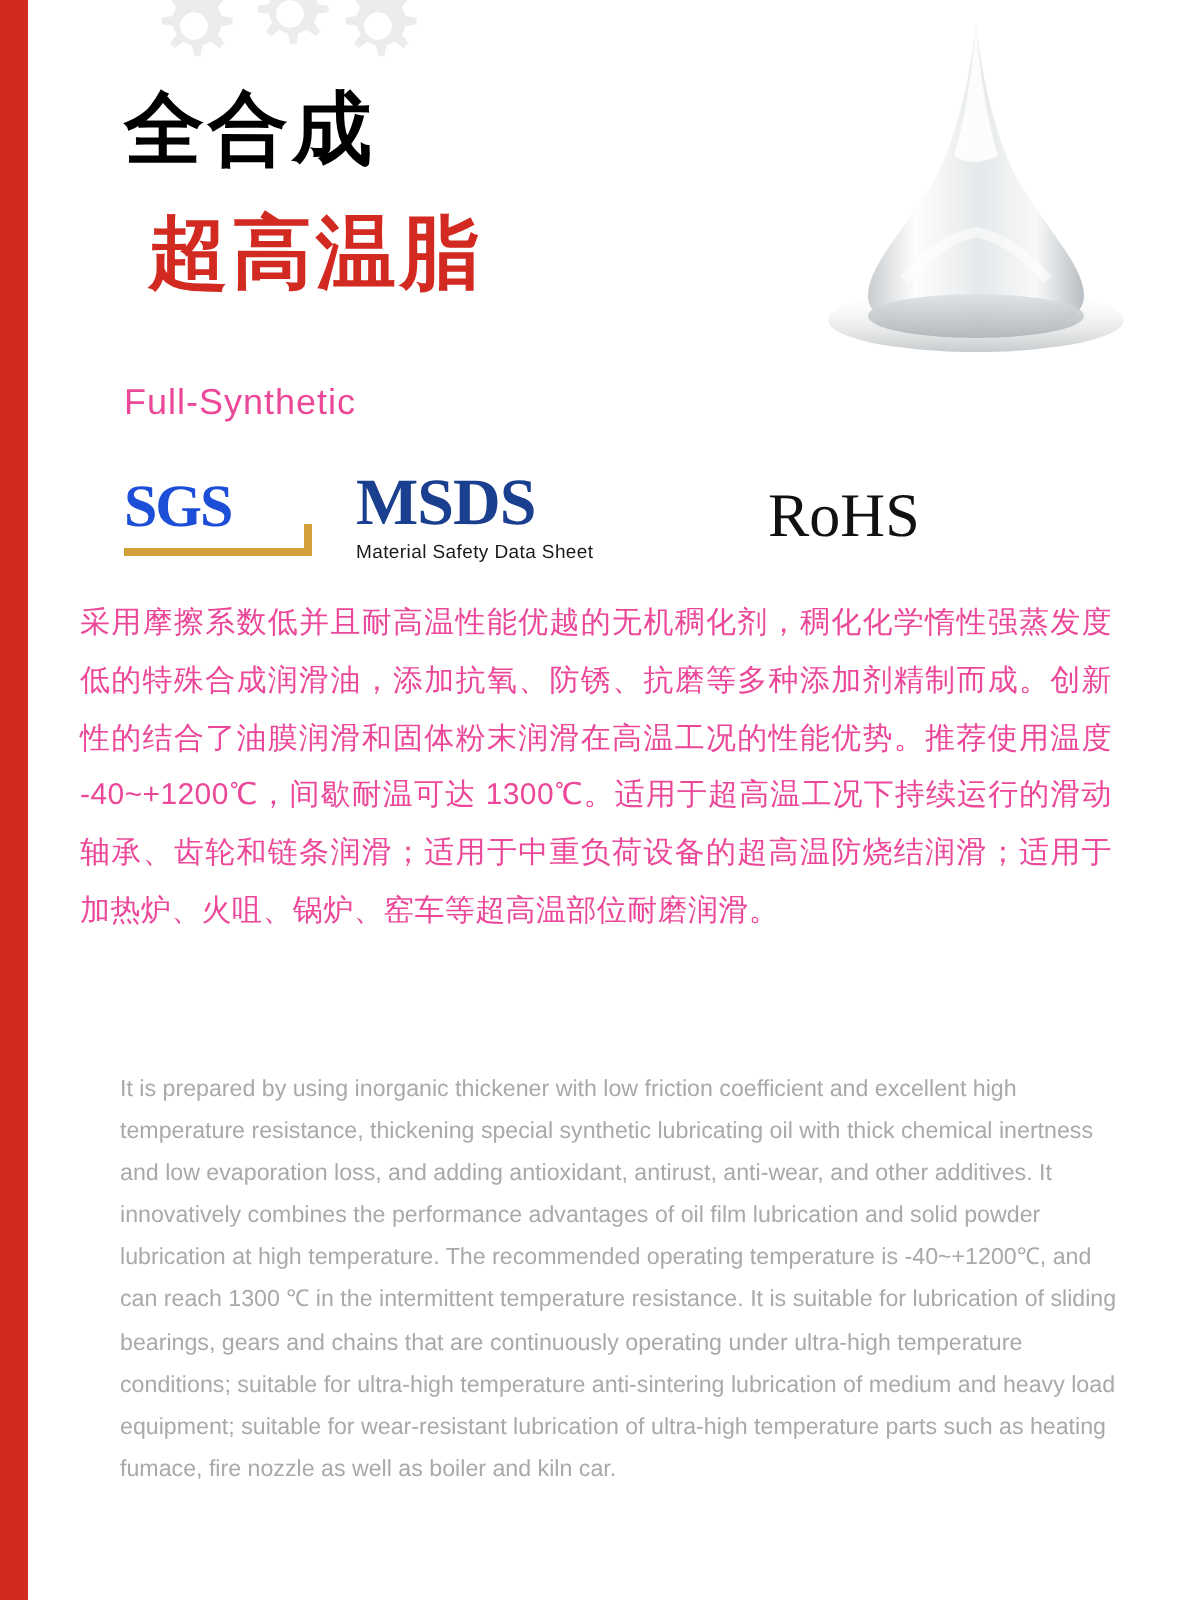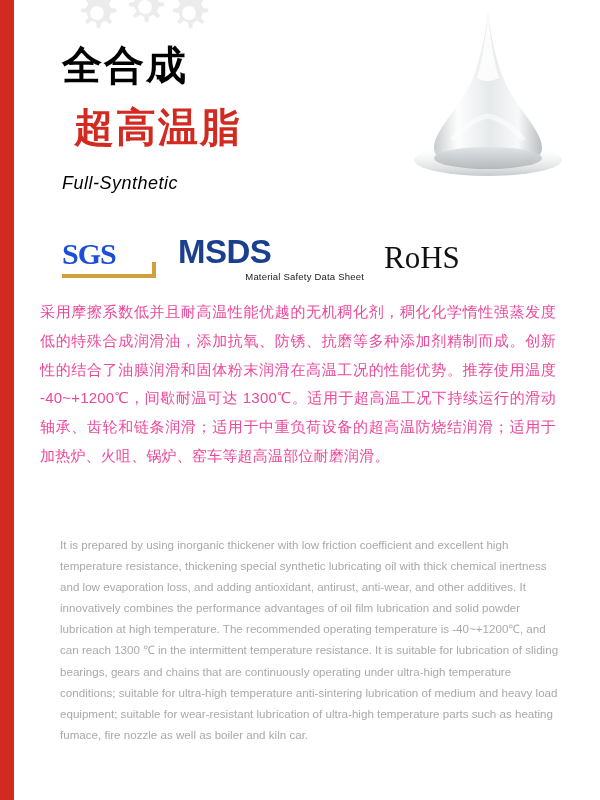--- a/index.html
+++ b/index.html
@@ -70,24 +70,23 @@
   }
   .title-cn-2 {
     font-size: 40px;
     font-weight: bold;
     color: #d22a20;
     letter-spacing: 2px;
     line-height: 1.25;
     margin: 12px;
   }
   .title-en {
-    margin-top: 18px;
+    margin-top: 36px;
     font-size: 18px;
-    font-style: italic;
-    color: #000000;
+    color: #ec4899;
     line-height: 1.45;
     letter-spacing: 0.5px;
   }
 
   
   .certs {
     position: absolute;
     left: 62px;
     top: 232px;
     width: 480px;
@@ -122,33 +121,32 @@
     right: 2px;
     bottom: 2px;
     width: 4px;
     height: 16px;
     background: #d2a03a;
   }
   .msds {
     width: 186px;
   }
   .msds-main {
-    font-family: Liberation Sans, sans-serif;
+    font-family: Liberation Serif, serif;
     font-weight: bold;
     font-size: 33px;
     color: #1a3f8f;
     letter-spacing: -0.5px;
     line-height: 34px;
   }
   .msds-sub {
     font-size: 9.5px;
     color: #1a1a1a;
     letter-spacing: 0.2px;
     margin-top: 2px;
-    text-align: right;
   }
   .rohs {
     font-family: "Liberation Serif", serif;
     font-size: 31px;
     color: #111;
     letter-spacing: 0px;
   }
 
   
   .body-cn {

